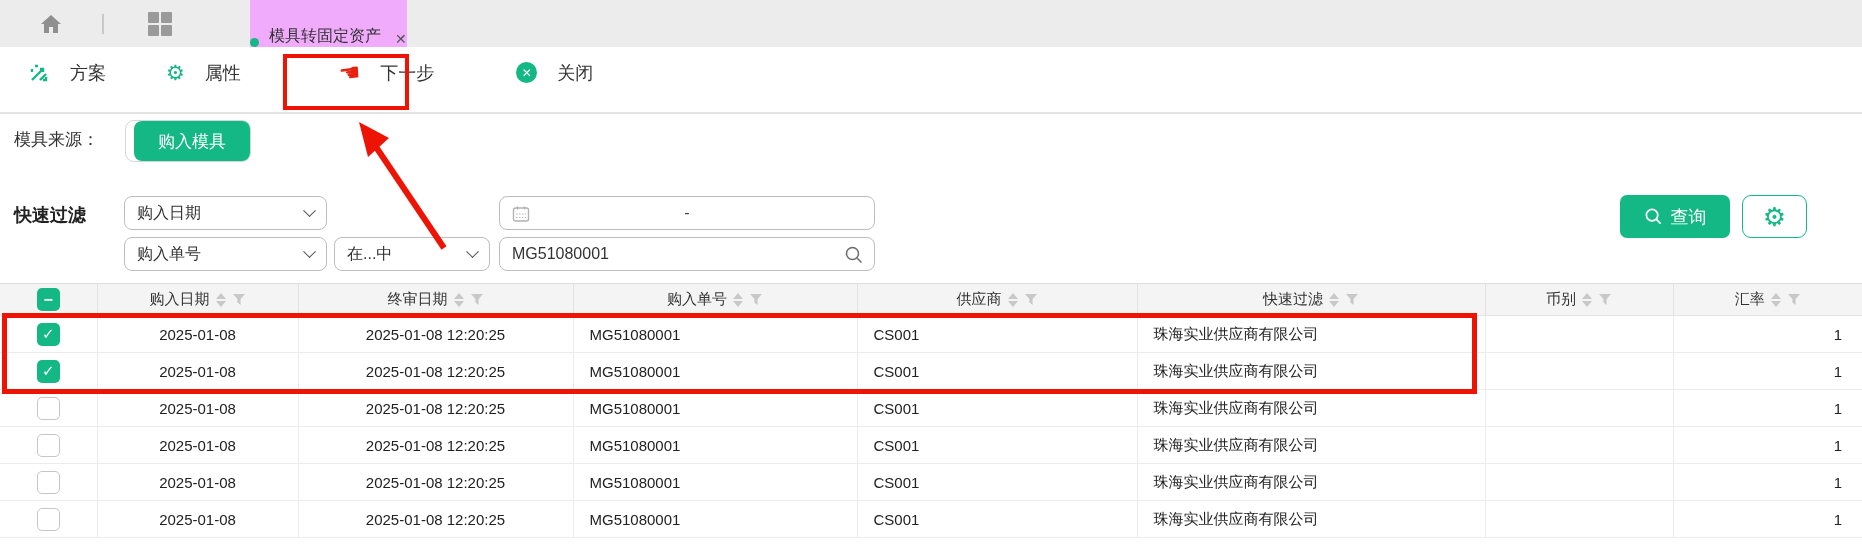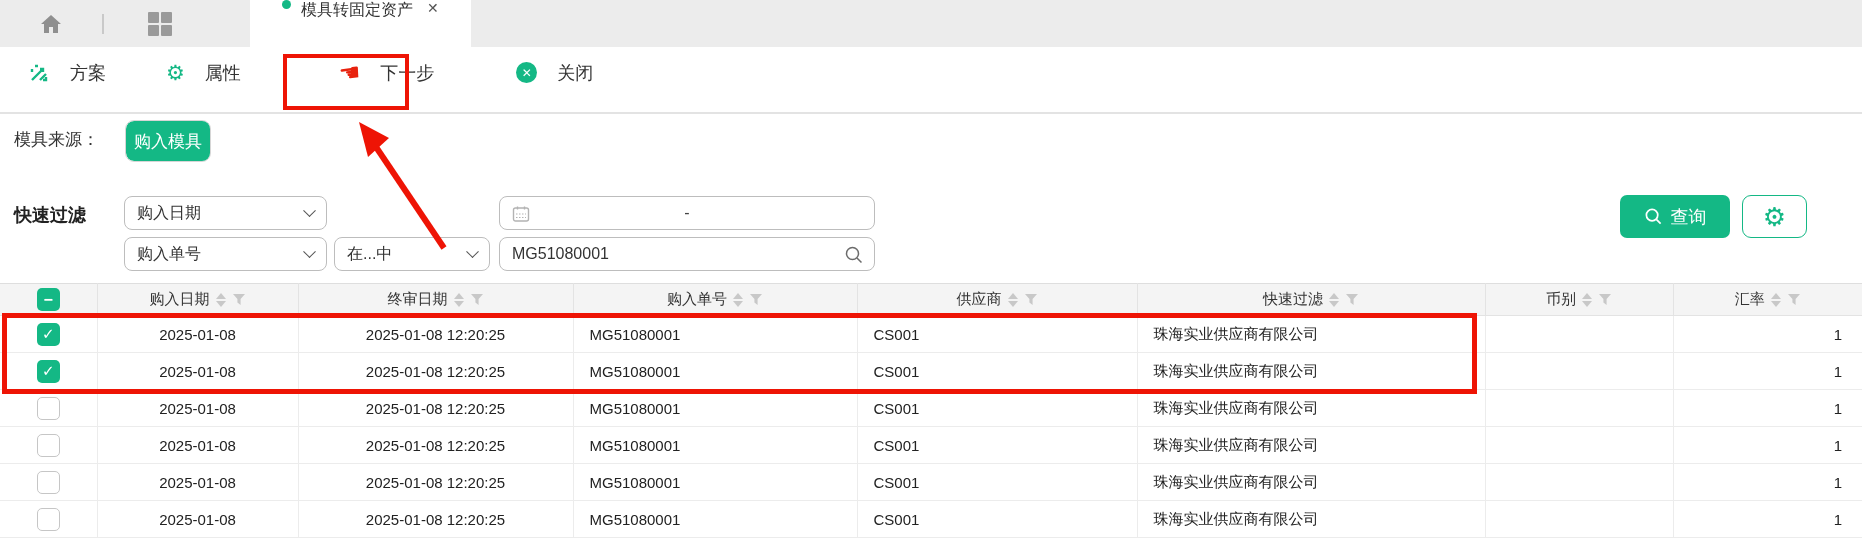--- a/index.html
+++ b/index.html
@@ -5,41 +5,41 @@
   * { box-sizing: border-box; margin: 0; padding: 0; }
   html,body { width:1862px; height:560px; background:#fff; font-family:"Liberation Sans","DejaVu Sans",sans-serif; overflow:hidden; }
   #app { position:relative; width:1862px; height:560px; }
 
   
   .tabbar { position:absolute; left:0; top:0; width:1862px; height:47px; background:#ececec; display:flex; align-items:center; }
   .home-btn { margin-left:38px; width:26px; height:26px; display:flex; align-items:center; justify-content:center; cursor:pointer; }
   .vdiv { width:2px; height:20px; background:#c9c9c9; margin-left:38px; }
   .grid-btn { margin-left:44px; width:24px; height:24px; display:grid; grid-template-columns:11px 11px; grid-template-rows:11px 11px; gap:2px; cursor:pointer; }
   .grid-btn span { background:#9a9a9a; border-radius:1px; }
-  .tab { margin-left:78px; height:47px; background:#ffffff; display:flex; align-items:flex-start; padding:0 32px; cursor:pointer; }
+  .tab { margin-left:78px; height:47px; background:#f0abfc; display:flex; align-items:flex-end; padding:0 0; cursor:pointer; }
   .tab-dot { width:9px; height:9px; border-radius:50%; background:#14b885; margin-right:10px; }
   .tab-label { font-size:16px; color:#333; }
   .tab-close { margin-left:14px; font-size:14px; color:#555; cursor:pointer; }
 
   
   .toolbar { position:absolute; left:0; top:47px; width:1862px; height:67px; background:#fff; border-bottom:2px solid #e3e3e3; display:flex; align-items:center; }
   .tb-item { display:flex; align-items:center; gap:20px; cursor:pointer; font-size:18px; color:#333; height:40px; margin-top:-14px; }
   .tb-item .g-ico { color:#14b885; }
   .tb-scheme { margin-left:28px; }
   .tb-props  { margin-left:60px; }
   .tb-next   { margin-left:98px; }
   .tb-close  { margin-left:82px; }
   .hand-ico { color:#e8220e; font-size:24px; line-height:1; transform:rotate(-8deg); }
   .gear-char { font-size:21px; line-height:1; }
   .closecircle { width:21px; height:21px; border-radius:50%; background:#14b885; color:#fff; font-size:12px; font-weight:bold; display:flex; align-items:center; justify-content:center; }
 
   
   .source-label { position:absolute; left:14px; top:128px; font-size:17px; color:#333; }
   .segmented { position:absolute; left:125px; top:120px; height:42px; display:flex; border:1px solid #d6d6d6; border-radius:9px; overflow:hidden; background:#fff; }
-  .seg { display:flex; align-items:center; justify-content:center; font-size:17px; color:#333; cursor:pointer; padding:0 8px; }
+  .seg { display:flex; align-items:center; justify-content:center; font-size:17px; color:#333; cursor:pointer; padding:0 24px;margin-left:8px; }
   .seg.sel { background:#14b885; color:#fff; border-radius:8px 0 0 8px; }
   .seg.sep { border-left:1px solid #dcdcdc; }
 
   
   .qf-label { position:absolute; left:14px; top:203px; font-size:18px; font-weight:bold; color:#222; }
   .field { position:absolute; height:34px; border:1px solid #bdbdbd; border-radius:8px; background:#fff; display:flex; align-items:center; font-size:16px; color:#333; padding:0 12px; }
   .select { cursor:pointer; justify-content:space-between; }
   .chev { width:9px; height:9px; border-right:1.6px solid #555; border-bottom:1.6px solid #555; transform:rotate(45deg) translate(-2px,-2px); }
   .f-r1 { top:196px; }
   .f-r2 { top:237px; }

